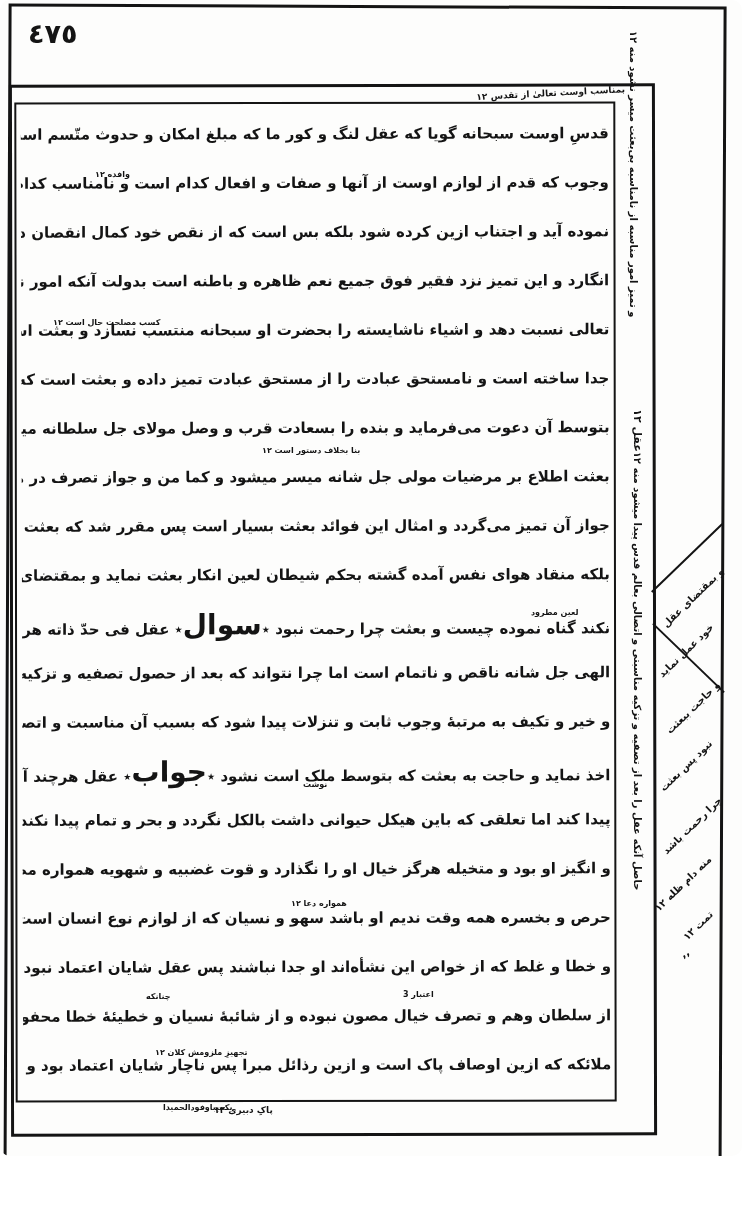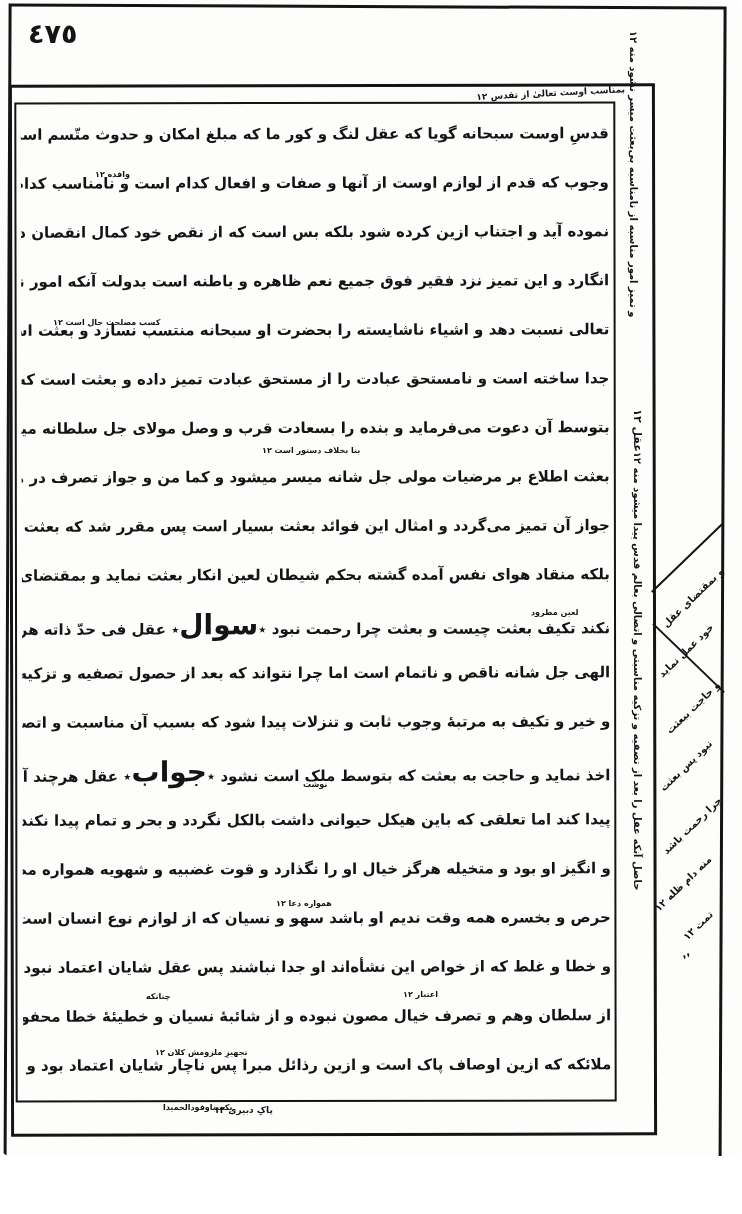--- a/index.html
+++ b/index.html
@@ -35,21 +35,21 @@
       <div class="line" dir="rtl">قدسِ اوست سبحانه گویا که عقل لنگ و کور ما که مبلغ امکان و حدوث متّسم است بداند که مناسب حضرت</div>
       <div class="line" dir="rtl">وجوب که قدم از لوازم اوست از آنها و صفات و افعال کدام است و نامناسب کدام تا اطلاق آن</div>
       <div class="line" dir="rtl">نموده آید و اجتناب ازین کرده شود بلکه بس است که از نقص خود کمال انقصان داند و نقص را کمال</div>
       <div class="line" dir="rtl">انگارد و این تمیز نزد فقیر فوق جمیع نعم ظاهره و باطنه است بدولت آنکه امور نامناسبه را بجناب قدس سره</div>
       <div class="line" dir="rtl">تعالی نسبت دهد و اشیاء ناشایسته را بحضرت او سبحانه منتسب نسازد و بعثت است که باطل را از حق</div>
       <div class="line" dir="rtl">جدا ساخته است و نامستحق عبادت را از مستحق عبادت تمیز داده و بعثت است که بر او حق جل و علا</div>
       <div class="line" dir="rtl">بتوسط آن دعوت می‌فرماید و بنده را بسعادت قرب و وصل مولای جل سلطانه میرساند و بوسیلهٔ</div>
       <div class="line" dir="rtl">بعثت اطلاع بر مرضیات مولی جل شانه میسر میشود و کما من و جواز تصرف در ملک او تعالی از عدم</div>
       <div class="line" dir="rtl">جواز آن تمیز می‌گردد و امثال این فوائد بعثت بسیار است پس مقرر شد که بعثت انبیا رحمت</div>
       <div class="line" dir="rtl">بلکه منقاد هوای نفس آمده گشته بحکم شیطان لعین انکار بعثت نماید و بمقتضای بعثت عمل</div>
-      <div class="line" dir="rtl"><span>نکند تکیف بعثت چیست و بعثت چرا رحمت نبود ٭</span><span class="keyword">سوال</span><span>٭ عقل فی حدّ ذاته هرچند نور</span></div>
+      <div class="line" dir="rtl"><span>نکند گناه نموده چیست و بعثت چرا رحمت نبود ٭</span><span class="keyword">سوال</span><span>٭ عقل فی حدّ ذاته هرچند نور</span></div>
       <div class="line" dir="rtl">الهی جل شانه ناقص و ناتمام است اما چرا نتواند که بعد از حصول تصفیه و تزکیه عقل را مناسبتی و اتصالی</div>
       <div class="line" dir="rtl">و خیر و تکیف به مرتبهٔ وجوب ثابت و تنزلات پیدا شود که بسبب آن مناسبت و اتصال احکام را از جناب</div>
       <div class="line" dir="rtl"><span>اخذ نماید و حاجت به بعثت که بتوسط ملک است نشود ٭</span><span class="keyword">جواب</span><span>٭ عقل هرچند آن مناسبت و اتصال</span></div>
       <div class="line" dir="rtl">پیدا کند اما تعلقی که باین هیکل حیوانی داشت بالکل نگردد و بحر و تمام پیدا نکند پس وهم همیشه</div>
       <div class="line" dir="rtl">و انگیز او بود و متخیله هرگز خیال او را نگذارد و قوت غضبیه و شهویه همواره مصاحب او بوده و</div>
       <div class="line" dir="rtl">حرص و بخسره همه وقت ندیم او باشد سهو و نسیان که از لوازم نوع انسان است ازو منفک نبود</div>
       <div class="line" dir="rtl">و خطا و غلط که از خواص این نشأه‌اند او جدا نباشند پس عقل شایان اعتماد نبود و احکام ماخوذ و</div>
       <div class="line" dir="rtl">از سلطان وهم و تصرف خیال مصون نبوده و از شائبهٔ نسیان و خطیئهٔ خطا محفوظ نباشند بخلاف</div>
       <div class="line" dir="rtl">ملائکه که ازین اوصاف پاک است و ازین رذائل مبرا پس ناچار شایان اعتماد بود و احکام ماخوذ و</div>
     </div>
@@ -64,23 +64,23 @@
       <div class="note" dir="rtl" style="left: 631px; top: 760px; width: 110px; text-align: center; font-size: 10px; transform: rotate(-44deg);">نبود پس بعثت</div>
       <div class="note" dir="rtl" style="left: 637px; top: 820px; width: 110px; text-align: center; font-size: 10px; transform: rotate(-44deg);">چرا رحمت باشد</div>
       <div class="note" dir="rtl" style="left: 628px; top: 878px; width: 110px; text-align: center; font-size: 10px; transform: rotate(-44deg);">منه دام ظله ۱۲</div>
       <div class="note" dir="rtl" style="left: 668px; top: 920px; width: 60px; text-align: center; font-size: 10px; transform: rotate(-44deg);">تمت ۱۲</div>
       <div class="note" dir="rtl" style="left: 678px; top: 952px; width: 20px; text-align: center; font-size: 11px; transform: rotate(-30deg);">٬٬</div>
       <div class="note" dir="rtl" style="left: 95px; top: 170px; font-size: 8px;">وافده ۱۲</div>
       <div class="note" dir="rtl" style="left: 53px; top: 318px; font-size: 8px;">کسب مصلحت حال است ۱۲</div>
       <div class="note" dir="rtl" style="left: 262px; top: 418px; font-size: 8px; margin-top: 28px;">بنا بخلاف دستور است ۱۲</div>
       <div class="note" dir="rtl" style="left: 531px; top: 608px; font-size: 8px;">لعین مطرود</div>
       <div class="note" dir="rtl" style="left: 303px; top: 780px; font-size: 8px;">نوشت</div>
-      <div class="note" dir="rtl" style="left: 276px; top: 899px; font-size: 8px;">همواره دعا ۱۲</div>
+      <div class="note" dir="rtl" style="left: 291px; top: 899px; font-size: 8px;">همواره دعا ۱۲</div>
       <div class="note" dir="rtl" style="left: 146px; top: 992px; font-size: 8px;">چنانکه</div>
-      <div class="note" dir="rtl" style="left: 403px; top: 990px; font-size: 8px;">اعتبار ۱۲</div>
+      <div class="note" dir="rtl" style="left: 403px; top: 990px; font-size: 8px;">اعتبار 3</div>
       <div class="note" dir="rtl" style="left: 155px; top: 1048px; font-size: 8px;">تجهیزِ ملزومش کلان ۱۲</div>
       <div class="note" dir="rtl" style="left: 163px; top: 1103px; font-size: 8px;">یکمیباوفودالحمیدا</div>
       <div class="note" dir="rtl" style="left: 214px; top: 1105px; font-size: 9px;">پاکِ دبیری ۱۲</div>
       <div class="rule" style="left: 638px; top: 557px; width: 98px; transform: rotate(-44deg);"></div>
       <div class="rule" style="left: 639px; top: 657px; width: 99px; transform: rotate(44deg);"></div>
     </div>
 
   <div class="bottom-mark" dir="rtl">١</div>
 
 </div>

